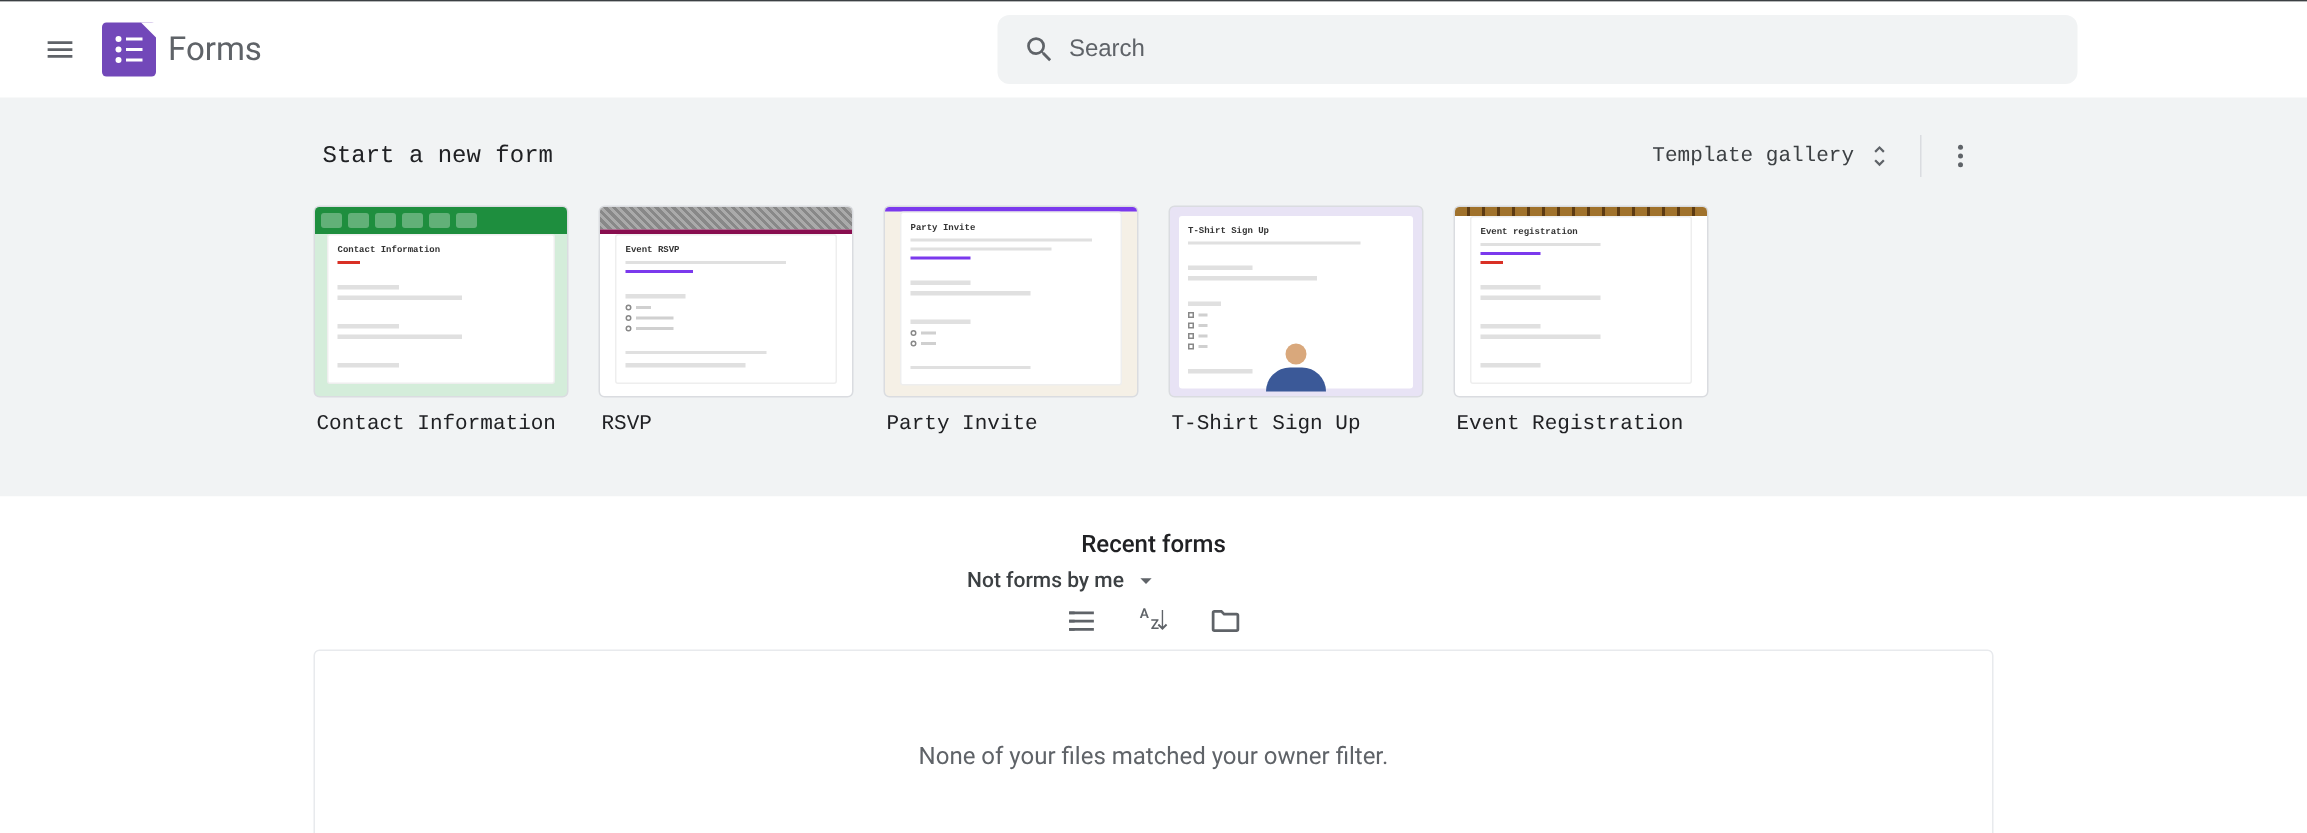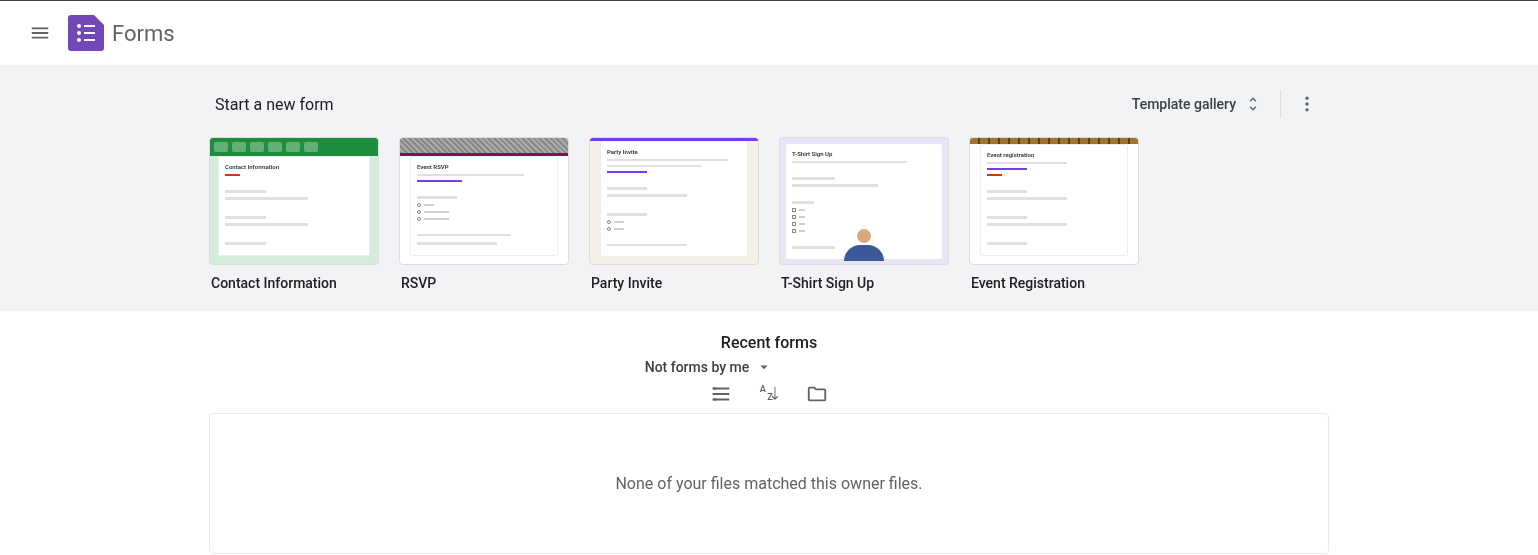--- a/index.html
+++ b/index.html
@@ -87,21 +87,22 @@
       background: transparent;
       font-size: 16px;
       color: #3c4043;
       outline: none;
     }
     .search-input::placeholder { color: #5f6368; }
     
     
     .templates {
       background: #f1f3f4;
-      padding: 18px 0 20px 0;
+      padding: 18px 0 40px 0;
+      font-family: Liberation Mono, monospace;
     }
     .container {
       width: 1120px;
       margin: 0 auto;
     }
     .templates-head {
       display: flex;
       align-items: center;
       justify-content: space-between;
       height: 42px;
@@ -248,20 +249,30 @@
             <div class="forms-logo-bar"></div>
           </div>
         <div class="forms-logo-line">
             <div class="forms-logo-dot"></div>
             <div class="forms-logo-bar"></div>
           </div>
       </div>
     </div>
     <span class="product-name">Forms</span>
   </div>
+  <div class="search-wrap">
+    <div class="search-bar">
+      <div class="search-icon-wrap">
+        <svg width="22" height="22" viewBox="0 0 24 24" fill="#5f6368">
+            <path d="M15.5 14h-.79l-.28-.27A6.471 6.471 0 0016 9.5 6.5 6.5 0 109.5 16a6.47 6.47 0 004.23-1.57l.27.28v.79l5 4.99L20.49 19l-4.99-5zm-6 0C7.01 14 5 11.99 5 9.5S7.01 5 9.5 5 14 7.01 14 9.5 11.99 14 9.5 14z"></path>
+          </svg>
+      </div>
+      <input class="search-input" placeholder="Search" style="">
+    </div>
+  </div>
 </div>
 
 <div class="templates">
   <div class="container">
     <div class="templates-head">
       <div class="templates-title">Start a new form</div>
       <div class="templates-actions">
         <div class="gallery-btn">
           <span>Template gallery</span>
           <svg width="18" height="18" viewBox="0 0 24 24" fill="#5f6368">
@@ -455,16 +466,16 @@
         </div>
         <div class="icon-btn">
           <svg width="22" height="22" viewBox="0 0 24 24" fill="none" stroke="#5f6368" stroke-width="2">
               <path d="M3 6a1 1 0 011-1h5l2 2h9a1 1 0 011 1v10a1 1 0 01-1 1H4a1 1 0 01-1-1V6z"></path>
             </svg>
         </div>
       </div>
     </div>
 
     <div class="empty-box">
-      <span>None of your files matched this owner files.</span>
+      <span>None of your files matched your owner filter.</span>
     </div>
   </div>
 </div>
 
 </body></html>

